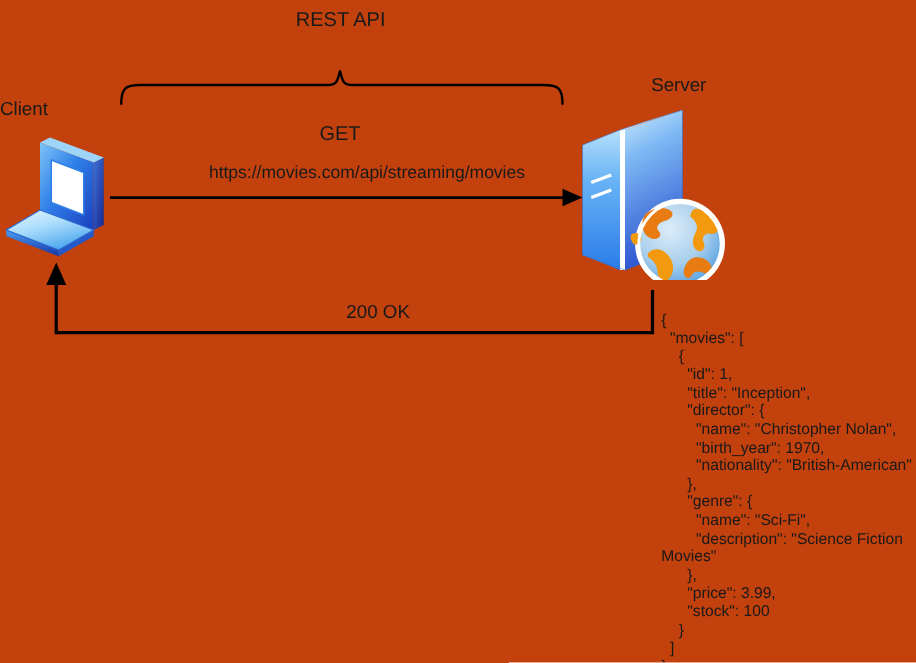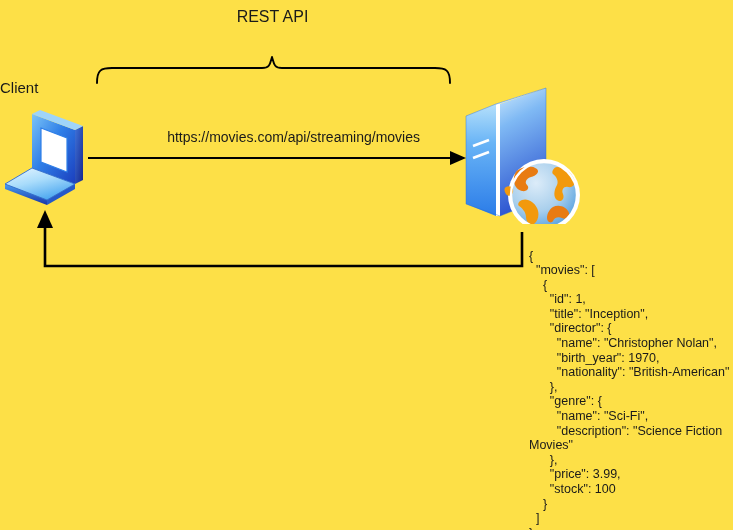--- a/index.html
+++ b/index.html
@@ -8,21 +8,21 @@
     background: #ffffff;
   }
   body {
     font-family: "Liberation Sans", sans-serif;
     color: #000000;
   }
   #canvas {
     position: relative;
     width: 733px;
     height: 530px;
-    background: #fde047;
+    background: #c2410c;
     overflow: hidden;
   }
   .lbl {
     position: absolute;
     white-space: nowrap;
     color: #1a1a1a;
     font-family: "Liberation Sans", sans-serif;
   }
   #rest-api-label {
     left: 0; top: 8px;
@@ -97,24 +97,27 @@
 </style>
 </head>
 <body>
 
 <div id="canvas">
 
   <div class="lbl" id="rest-api-label">REST API</div>
 
   <div class="lbl" id="client-label">Client</div>
 
-
+  <div class="lbl" id="server-label">Server</div>
+
+  <div class="lbl" id="get-label">GET</div>
 
   <div class="lbl" id="url-label">https://movies.com/api/streaming/movies</div>
 
+  <div class="lbl" id="status-label">200 OK</div>
 
   <svg id="client-icon" viewBox="0 0 86 106" xmlns="http://www.w3.org/2000/svg">
     <defs>
       <linearGradient id="lidFrameG" x1="0" y1="0" x2="1" y2="1">
         <stop offset="0" stop-color="#7cc4f7"></stop>
         <stop offset="0.45" stop-color="#2f7fe8"></stop>
         <stop offset="1" stop-color="#1b3fbe"></stop>
       </linearGradient>
       <linearGradient id="lidSideG" x1="0" y1="0" x2="1" y2="1">
         <stop offset="0" stop-color="#3f72d8"></stop>

